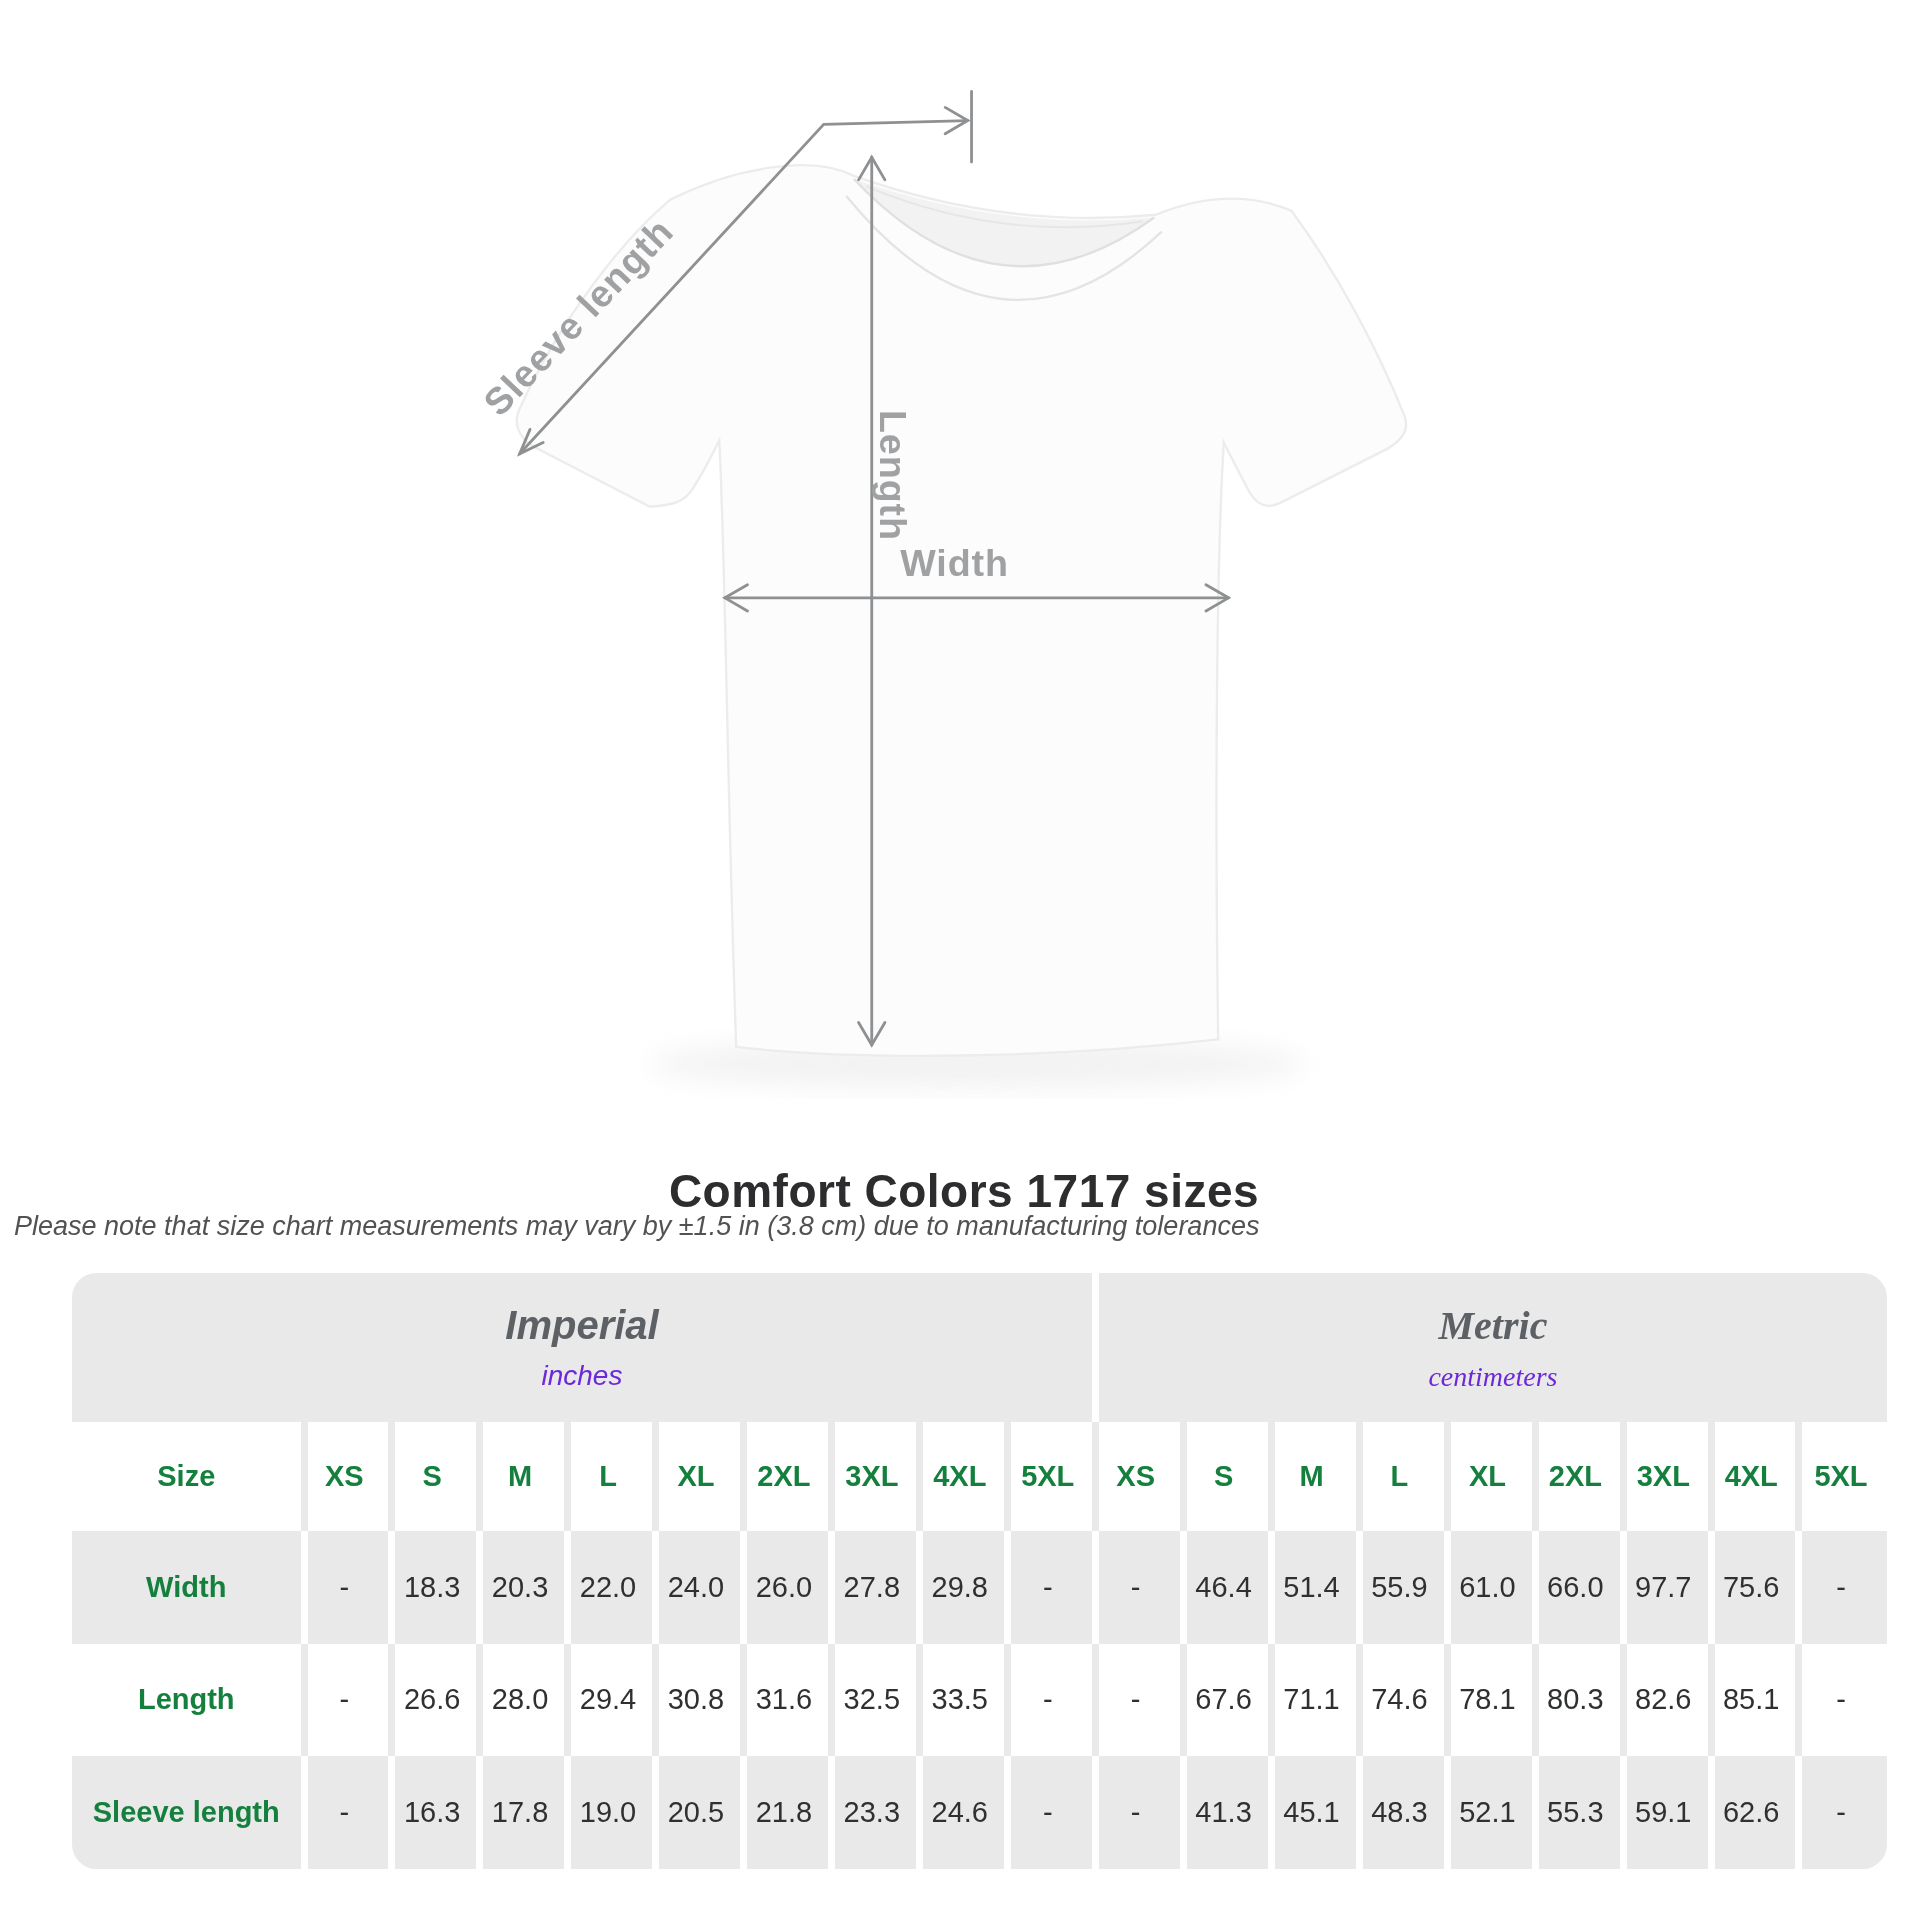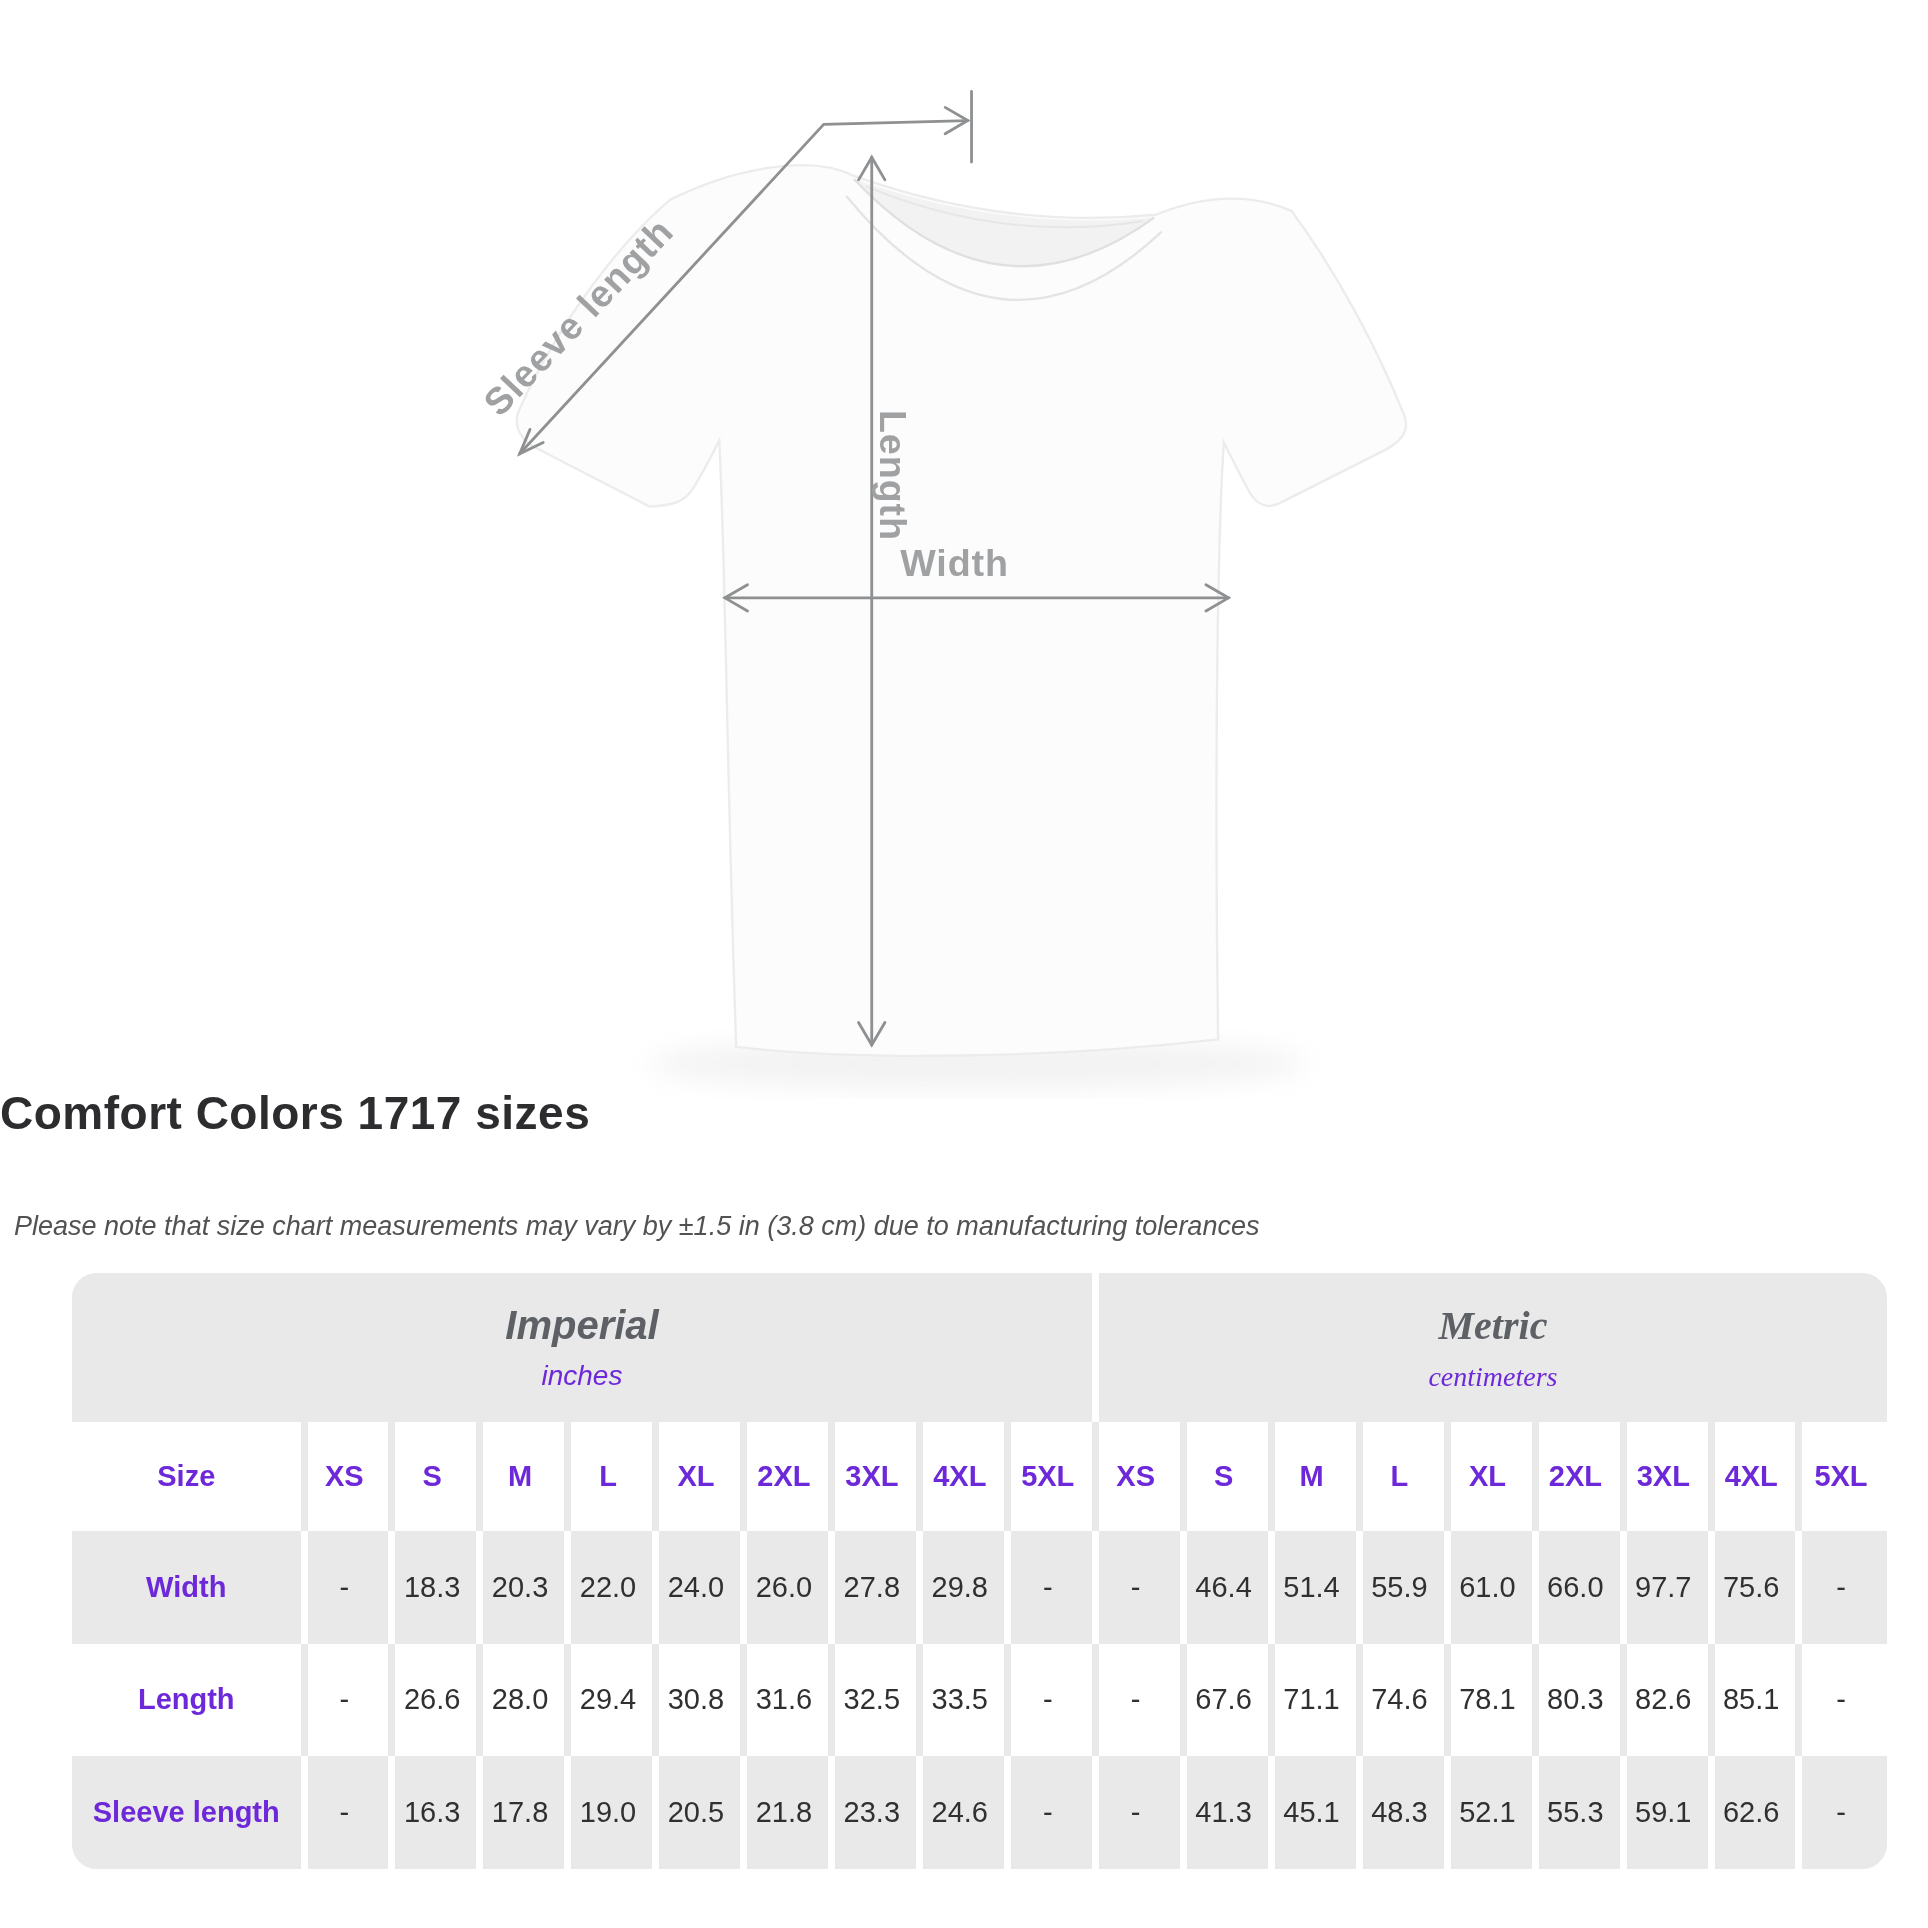--- a/index.html
+++ b/index.html
@@ -1,38 +1,38 @@
 <!DOCTYPE html>
 <html style="font-size:15px"><head>
 <meta charset="utf-8">
 <style>
   html,body{margin:0;padding:0;background:#ffffff;width:1928px;height:1928px;overflow:hidden;}
   .page{position:relative;width:1928px;height:1928px;background:#ffffff;font-family:"Liberation Sans",sans-serif;}
   .diagram{position:absolute;top:0;left:0;}
-  .title{position:absolute;top:1086px;left:0;width:100%;margin:0;
+  .title{position:absolute;top:1164px;left:0;width:100%;text-align:center;margin:0;
          font-size:46px;font-weight:700;color:#2d2d2f;letter-spacing:0.5px;}
   .subtitle{position:absolute;top:1211px;left:14px;width:100%;text-align:left;margin:0;
             font-size:27px;font-style:italic;color:#515254;}
   .table-wrap{position:absolute;left:72px;top:1273px;width:1815px;height:596px;
               border-radius:24.5px;overflow:hidden;background:#ffffff;}
   table{width:100%;height:100%;border-collapse:collapse;table-layout:fixed;}
   col.labelcol{width:232px;}
   th,td{text-align:center;vertical-align:middle;font-size:29px;font-weight:400;
         color:#2e3032;padding:0;}
   tr.unit-row th{background:#e9e9e9;height:149px;}
   tr.unit-row th.metric{border-left:7.5px solid #ffffff;font-family:Liberation Serif, serif;}
   .unit-name{font-size:40px;font-weight:700;font-style:italic;color:#5d6166;}
   .unit-sub{font-size:28px;font-style:italic;color:#6d28d9;margin-top:11.3px;}
   thead tr:nth-child(2){height:109px;}
   tbody tr{height:110px;}
   tr.w>*{background:#ffffff;}
   tr.g>*{background:#e9e9e9;}
   tr.w>*:not(:first-child){border-left:7.5px solid #e9e9e9;padding-right:7.5px;}
   tr.g>*:not(:first-child){border-left:7.5px solid #ffffff;padding-right:7.5px;}
-  .rowlab,.sizehead{font-weight:700;color:#6d28d9;}
+  .rowlab,.sizehead{font-weight:700;color:#15803d;}
   .diag-label{font-weight:700;fill:#9fa1a3;font-size:40px;letter-spacing:1px;
               font-family:"Liberation Sans",sans-serif;}
 </style>
 </head>
 <body>
 
 <div class="page">
 
   <svg class="diagram" width="1928" height="1111" viewBox="0 0 2048 1180">
     <defs>

